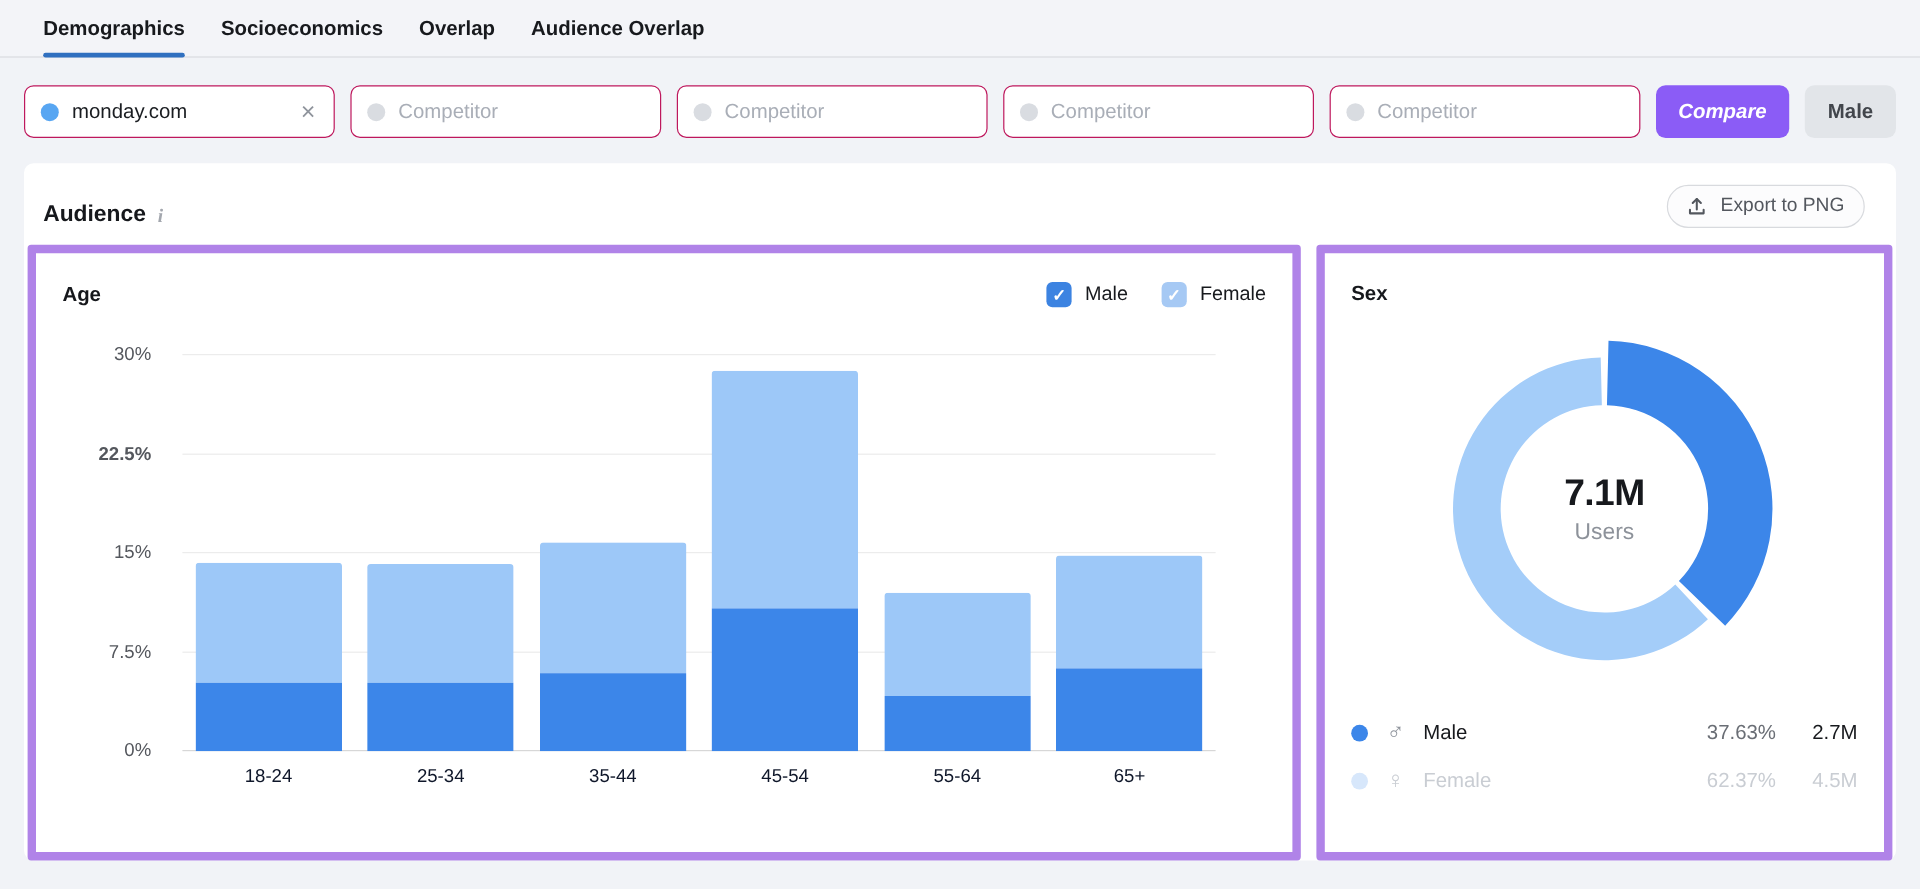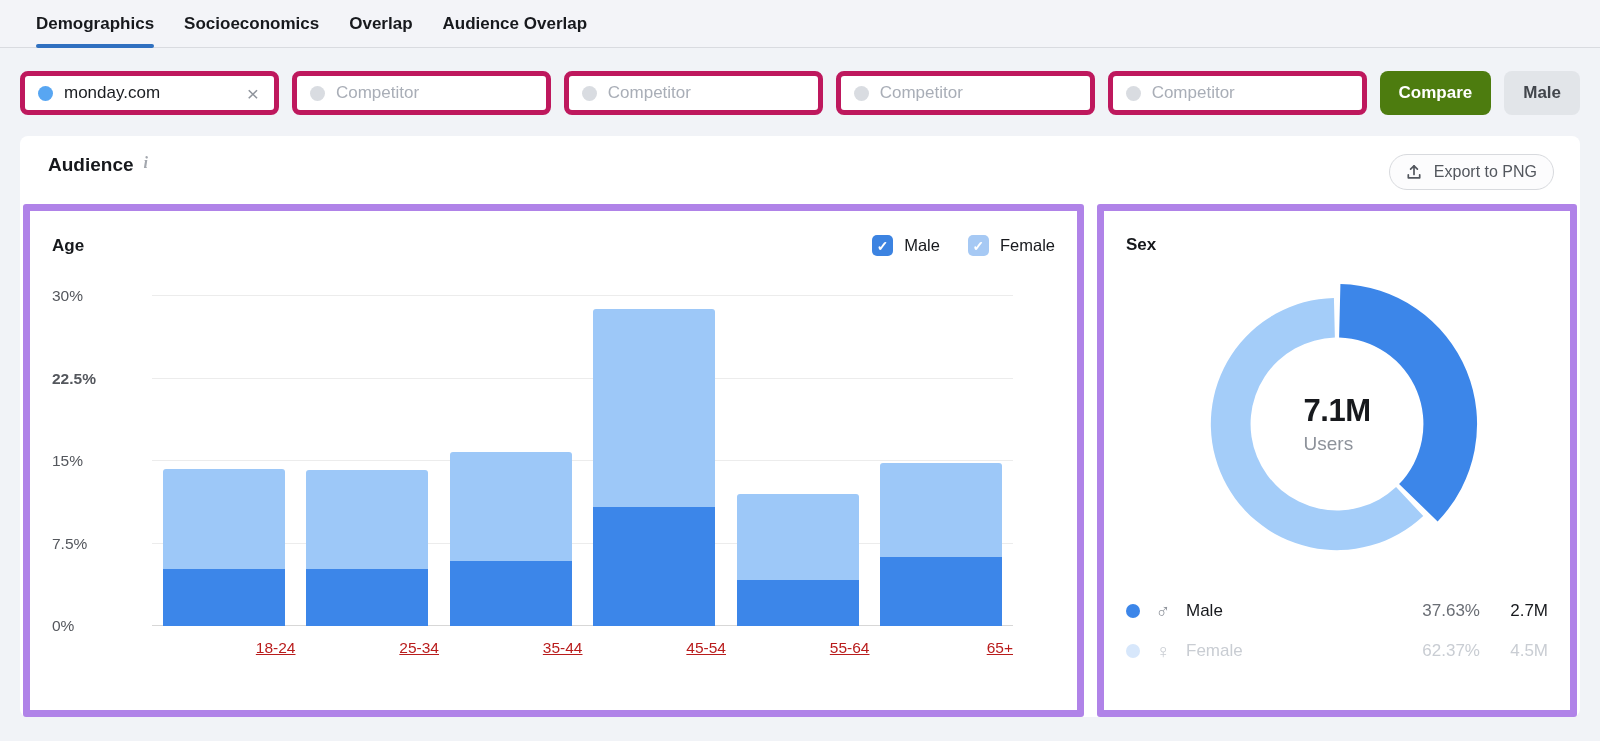--- a/index.html
+++ b/index.html
@@ -26,51 +26,51 @@
     height:4px; border-radius:3px; background:#3070c0;
   }
 
   
   .filters {
     display:flex; gap:13px; align-items:center;
     padding:23px 20px 0 20px;
   }
   .input-box {
     flex:1 1 0; height:44px; background:#fff;
-    border:5px solid #be185d; border-radius:8px;
+    border:1px solid #be185d; border-radius:8px;
     display:flex; align-items:center; padding:0 13px; gap:11px;
     min-width:0;
   }
   .dot { width:15px; height:15px; border-radius:50%; flex:0 0 auto; }
   .dot.blue { background:#58a6f2; }
   .dot.gray { background:#d9dce1; }
   .chip-text { font-size:17px; color:#1a1d21; flex:1 1 auto; }
   .chip-close {
     font-size:21px; color:#8f949c; line-height:1; cursor:pointer;
     padding:0 2px; flex:0 0 auto;
   }
   .competitor-input {
     border:none; outline:none; background:transparent; width:100%;
     font-family:"Liberation Sans", sans-serif; font-size:17px; color:#1a1d21;
   }
   .competitor-input::placeholder { color:#a9aeb7; }
   .btn {
     height:44px; border:none; border-radius:8px; font-family:"Liberation Sans", sans-serif;
     font-size:17px; font-weight:700; cursor:pointer; flex:0 0 auto; padding:0 19px;
   }
-  .btn.compare { background:#4d7c0f; color:#fff; }
+  .btn.compare { background:#8b5cf6; color:#fff;font-style:italic; }
   .btn.clear { background:#e2e5e9; color:#42464c; }
 
   
   .card {
     margin:21px 20px 0 20px; background:#fff; border-radius:8px;
     height:581px; position:relative;
   }
   .card-header {
-    display:flex; align-items:flex-start; padding:18px 26px 14px 28px;
+    display:flex; align-items:flex-end; padding:18px 26px 14px 16px;
   }
   .card-title { font-size:19px; font-weight:700; color:#16181c; }
   .info-icon {
     font-family:"Liberation Serif", serif; font-style:italic; font-weight:700;
     color:#a3a7ae; font-size:16px; margin-left:10px; cursor:pointer;
   }
   .spacer { flex:1 1 auto; }
   .export-btn {
     display:flex; align-items:center; gap:12px;
     border:1px solid #d8dade; border-radius:18px; background:#fcfcfd;
@@ -97,39 +97,39 @@
     color:#fff; font-size:14px; font-weight:700;
   }
   .legend-check .lbl { font-size:16.5px; color:#17191d; }
 
   
   .chart-wrap { position:relative; margin-top:40px; padding-left:100px; padding-right:42px; }
   .plot { position:relative; height:330px; }
   .gridline { position:absolute; left:0; right:0; height:1px; background:#ececec; }
   .gridline.base { background:#d7d7d7; }
   .ytick {
-    position:absolute; right:calc(100% + 26px); width:74px; text-align:left;
+    position:absolute; right:calc(100% + 26px); width:74px; text-align:right;
     font-size:15.5px; color:#54575d; transform:translateY(9px); white-space:nowrap;
   }
   .slots { position:absolute; inset:0; display:flex; }
   .slot { flex:1 1 0; position:relative; }
   .bar {
     position:absolute; bottom:0; left:50%; transform:translateX(-50%);
     width:122px; display:flex; flex-direction:column;
     border-radius:3px 3px 0 0; overflow:hidden;
   }
   .seg { width:100%; }
   .xlabels { display:flex; margin-top:13px; }
-  .xlabel { flex:1 1 0; text-align:right; font-size:15.5px; color:#b91c1c;text-decoration:underline; }
+  .xlabel { flex:1 1 0; text-align:center; font-size:15.5px; color:#0f172a; }
 
   
   .donut-area { position:relative; width:300px; height:302px; margin:18px auto 0 auto; }
   .donut-center {
     position:absolute; top:50%; left:50%; transform:translate(-50%,-50%);
-    text-align:left; pointer-events:none;
+    text-align:center; pointer-events:none;
   }
   .donut-value { font-size:31px; font-weight:700; color:#17191d; letter-spacing:-0.5px; }
   .donut-label { font-size:19px; color:#8d929a; margin-top:4px; }
 
   .sex-legend { margin-top:16px; }
   .sex-row { display:flex; align-items:center; height:40px; gap:12px; }
   .sex-row .sdot { width:14px; height:14px; border-radius:50%; flex:0 0 auto; }
   .sex-row .gicon { font-size:20px; color:#8f949c; width:22px; text-align:center; }
   .sex-row .sname { font-size:17px; color:#17191d; }
   .sex-row .spct { font-size:17px; color:#6a6e75; margin-left:auto; }

